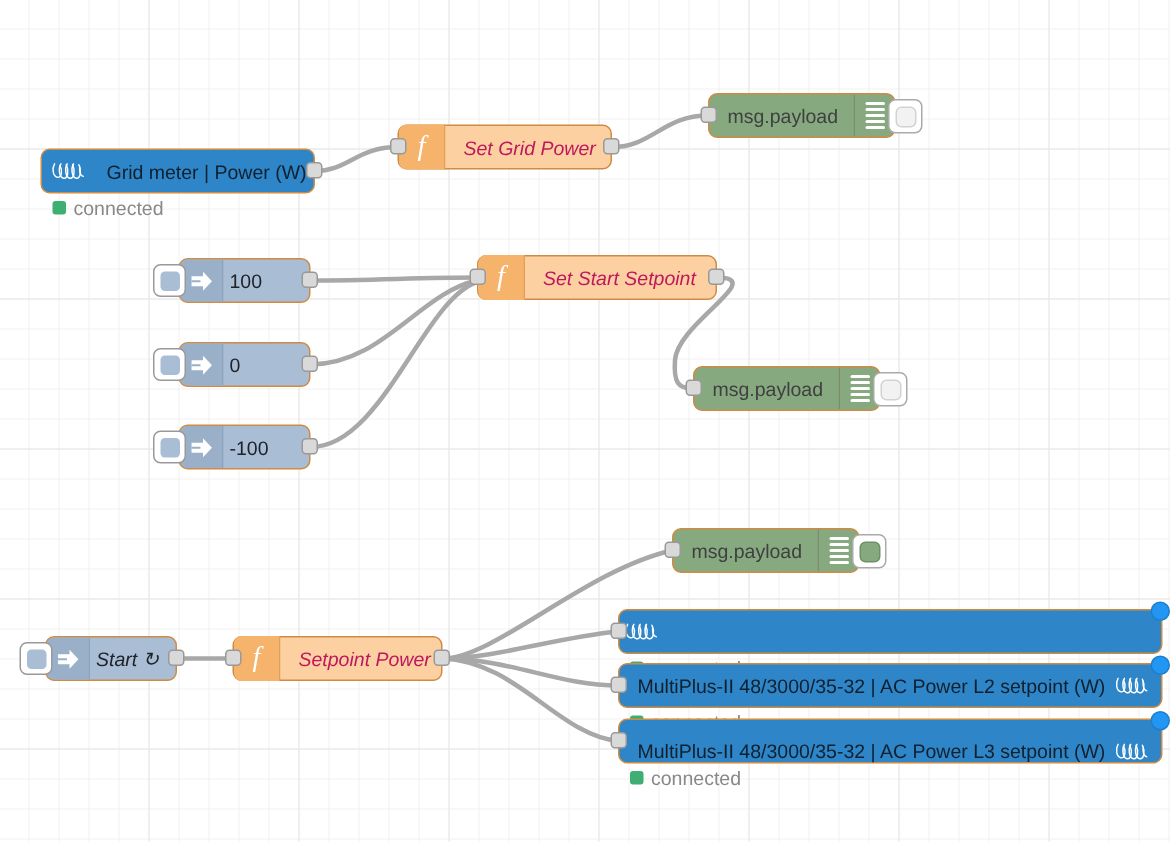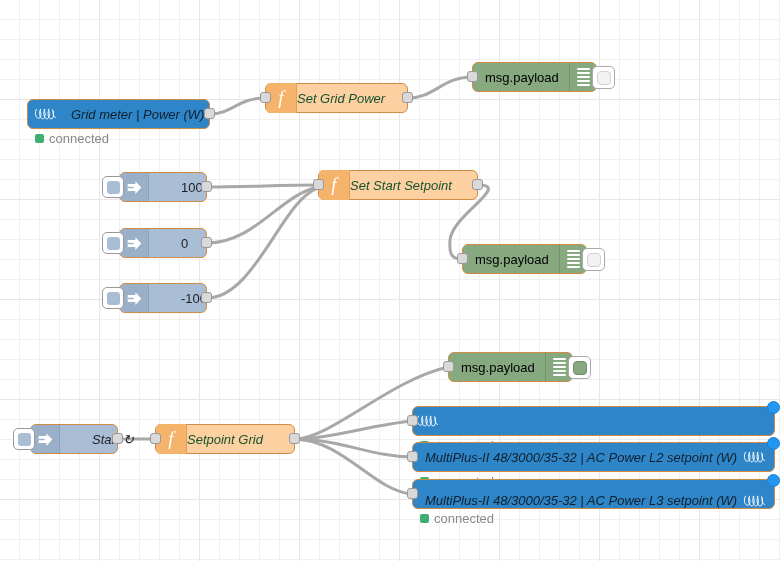--- a/index.html
+++ b/index.html
@@ -25,21 +25,21 @@
   .node{
     position:absolute;box-sizing:border-box;
     border:1px solid #cf8b43;border-radius:6px;
     display:flex;align-items:center;
     height:30px;
     box-shadow:0 0 0 0 rgba(0,0,0,0);
   }
   .node.fn{background:#fdd0a2;}
   .node.inject{background:#a9bdd4;}
   .node.dbg{background:#87a980;}
-  .node.victron{background:#2e86c8;font-style:italic;}
+  .node.victron{background:#2e86c8;}
 
   
   .port{
     position:absolute;width:11px;height:11px;border-radius:3px;
     background:#d9d9d9;border:1px solid #999;box-sizing:border-box;
     top:50%;margin-top:-6px;
   }
   .port.in{left:-6px;}
   .port.out{right:-6px;}
 
@@ -47,42 +47,42 @@
   .fn-ico{
     width:30px;height:100%;flex:0 0 30px;
     background:#f5b36b;border-right:1px solid #e0a059;
     border-radius:5px 0 0 5px;
     display:flex;align-items:center;justify-content:center;
     color:#ffffff;font-style:italic;font-size:19px;
     font-family:"Liberation Serif", serif;
     line-height:1;padding-bottom:2px;
   }
   .fn-label{
-    flex:1;padding-left:0;font-style:italic;font-size:13px;color:#14532d;
+    flex:1;padding-left:12px;font-style:italic;font-size:13px;color:#be185d;
     white-space:nowrap;
   }
 
   
   .inj-btn{
     position:absolute;left:-18px;top:3px;width:22px;height:22px;
     border:1px solid #999;border-radius:5px;background:#ffffff;
     box-sizing:border-box;display:flex;align-items:center;justify-content:center;
   }
   .inj-btn i{display:block;width:13px;height:13px;border-radius:3px;background:#a9bdd4;}
   .inj-ico{
     width:28px;height:100%;flex:0 0 28px;
     background:#9ab0c9;border-right:1px solid #8ca3bd;
     border-radius:5px 0 0 5px;
     display:flex;align-items:center;justify-content:center;
   }
-  .inj-label{flex:1;padding-left:32px;font-size:13px;color:#20222a;white-space:nowrap;}
+  .inj-label{flex:1;padding-left:4px;font-size:13px;color:#20222a;white-space:nowrap;}
   .inj-label.ital{font-style:italic;}
 
   
-  .dbg-label{flex:1;padding:0 10px 0 12px;font-size:13px;color:#000000;white-space:nowrap;}
+  .dbg-label{flex:1;padding:0 10px 0 12px;font-size:13px;color:#404040;white-space:nowrap;}
   .dbg-ico{
     width:26px;height:100%;flex:0 0 26px;
     border-left:1px solid #789070;border-radius:0 5px 5px 0;
     display:flex;flex-direction:column;align-items:center;justify-content:center;gap:2px;
   }
   .dbg-ico span{display:block;width:13px;height:2px;background:#ffffff;border-radius:1px;}
   .dbg-btn{
     position:absolute;right:-19px;top:3px;width:23px;height:23px;
     border:1px solid #aaa;border-radius:5px;background:#ffffff;
     box-sizing:border-box;display:flex;align-items:center;justify-content:center;
@@ -226,21 +226,21 @@
           <svg viewBox="0 0 20 20" width="17" height="17">
             <path d="M2,6 L11,6 L11,2.5 L18,10 L11,17.5 L11,14 L2,14 Z" fill="#ffffff"></path>
             <path d="M2,9.2 L9,9.2 L9,10.8 L2,10.8 Z" fill="#9ab0c9"></path>
           </svg>
         </div>
         <div class="inj-label ital">Start ↻</div>
         <div class="port out"></div>
       </div>
       <div class="node fn" style="left: 155px; top: 424px; width: 140px;">
         <div class="fn-ico">f</div>
-        <div class="fn-label">Setpoint Grid</div>
+        <div class="fn-label">Setpoint Power</div>
         <div class="port in"></div>
         <div class="port out"></div>
       </div>
       <div class="node dbg" style="left: 448px; top: 352px; width: 125px;">
         <div class="port in"></div>
         <div class="dbg-label">msg.payload</div>
         <div class="dbg-ico">
           <span></span>
           <span></span>
           <span></span>

